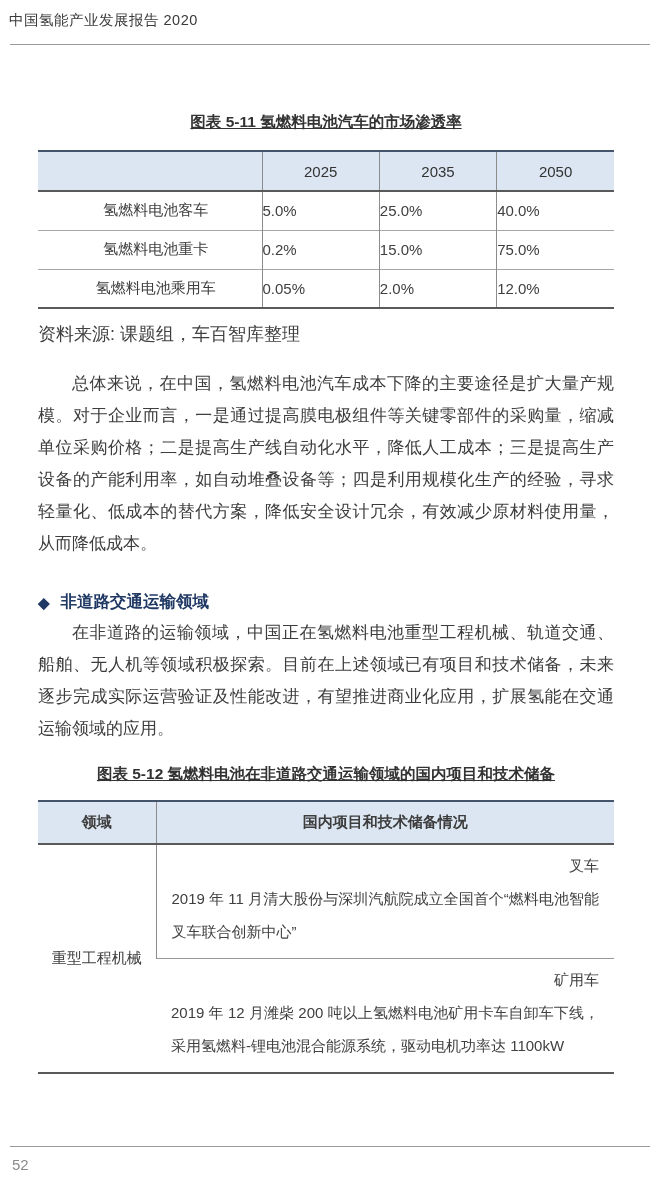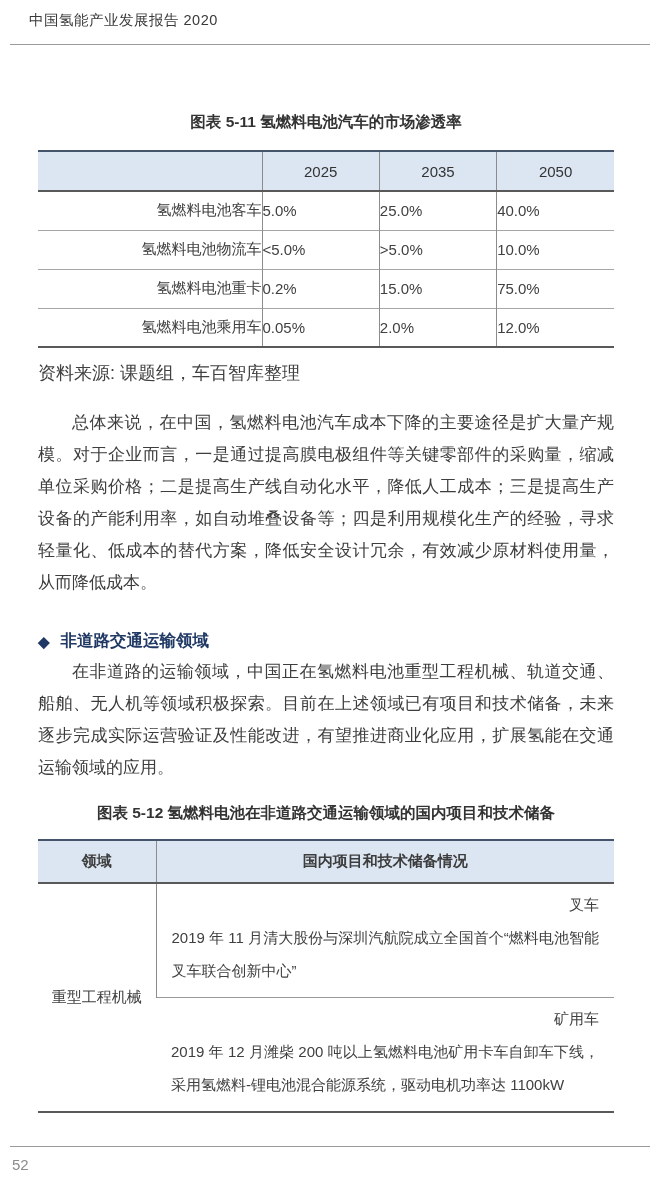--- a/index.html
+++ b/index.html
@@ -9,41 +9,42 @@
     width: 650px;
     height: 1190px;
     background: #ffffff;
     font-family: "Liberation Sans", sans-serif;
     color: #404040;
     overflow: hidden;
   }
   
   .run-header-title {
     position: absolute;
-    top: 11px; left: 29px;
+    top: 11px; left: 9px;
     font-size: 14.5px;
     color: #3a3a3a;
     letter-spacing: 0.5px;
   }
   .run-header-rule {
     position: absolute;
     top: 44px; left: 10px; right: 0;
     border-top: 1px solid #9a9a9a;
   }
   
   .content {
     position: absolute;
     top: 0; left: 38px;
     width: 576px;
   }
   .table-title {
     text-align: center;
     font-size: 15.5px;
     font-weight: bold;
     color: #333333;
+    text-decoration: underline;
   }
   .title-1 { margin-top: 112px; }
   .title-2 { margin-top: 19px; }
   
   table {
     width: 100%;
     border-collapse: collapse;
     table-layout: fixed;
   }
   .t1 { margin-top: 17px; border-top: 2px solid #44546a; border-bottom: 2px solid #595959; }
@@ -60,21 +61,21 @@
   .t1 th + th, .t1 td + td,
   .t2 th + th, .t2 td + td { border-left: 1px solid #8c8c8c; }
   .t1 tbody td {
     height: 39px;
     vertical-align: middle;
     font-size: 15px;
     color: #404040;
   }
   .t1 tbody tr + tr td { border-top: 1px solid #a6a6a6; }
   .t1 .lbl-col { width: 224px; }
-  .t1 td.lbl-cell { text-align: right; padding-left: 12px; }
+  .t1 td.lbl-cell { text-align: center; padding-left: 12px; }
   
   .t2 .field-col { width: 118px; }
   .t2 td.field-cell {
     text-align: center;
     vertical-align: middle;
     font-size: 15px;
     color: #404040;
   }
   .t2 td.entry-cell { padding: 5px 15px 10px 15px; vertical-align: top; }
   .t2 tr.entry-sep td.entry-cell { border-top: 1px solid #999999; }
@@ -162,26 +163,20 @@
         </tr>
       </thead>
       <tbody>
         <tr>
           <td class="lbl-cell">氢燃料电池客车</td>
           <td>5.0%</td>
           <td>25.0%</td>
           <td>40.0%</td>
         </tr>
         <tr>
-          <td class="lbl-cell">氢燃料电池物流车</td>
-          <td>&lt;5.0%</td>
-          <td>&gt;5.0%</td>
-          <td>10.0%</td>
-        </tr>
-        <tr>
           <td class="lbl-cell">氢燃料电池重卡</td>
           <td>0.2%</td>
           <td>15.0%</td>
           <td>75.0%</td>
         </tr>
         <tr>
           <td class="lbl-cell">氢燃料电池乘用车</td>
           <td>0.05%</td>
           <td>2.0%</td>
           <td>12.0%</td>

